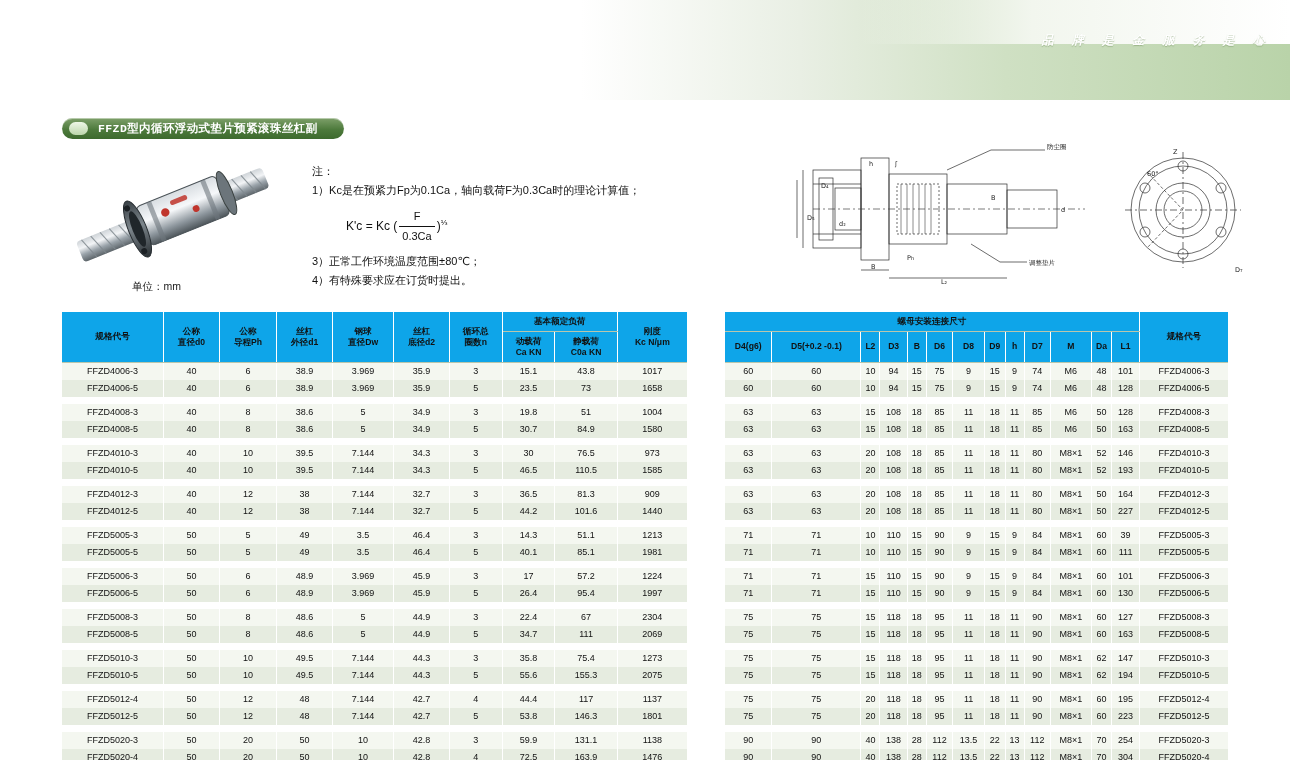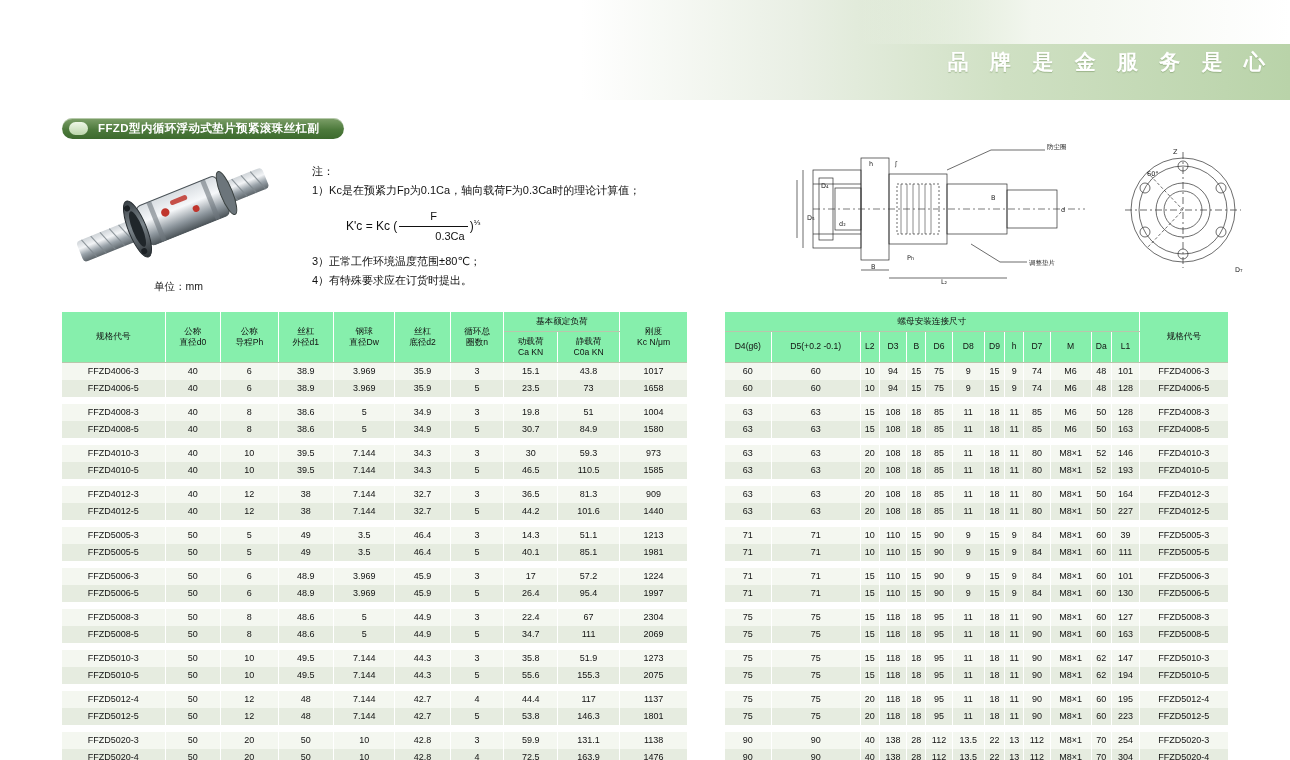--- a/index.html
+++ b/index.html
@@ -12,68 +12,69 @@
     position:relative;
   }
   .page{position:absolute;inset:0;}
 
   
   .banner{
     position:absolute;left:0;top:0;width:1290px;height:100px;
     background:linear-gradient(to right,#ffffff 0%,#ffffff 45%,#e9efe4 62%,#cfe0c3 78%,#b9d3a9 100%);
   }
   .banner-inner{
-    position:absolute;right:18px;top:48px;
-    font-size:21px;letter-spacing:7px;color:#ffffff;
+    position:absolute;right:18px;top:32px;
+    font-size:12px;letter-spacing:7px;color:#ffffff;
     font-family:"DejaVu Serif","Liberation Serif",serif;
     text-shadow:0 1px 1px rgba(120,150,100,.55);
     font-weight:bold;
+    font-style:italic;
   }
   .banner-block{
     position:absolute;right:0;top:0;width:430px;height:44px;
     background:linear-gradient(to right,rgba(255,255,255,0),#f2f6ee 40%,#ffffff 100%);
   }
 
   
   .title-bar{
     position:absolute;left:62px;top:118px;width:282px;height:21px;
     background:linear-gradient(to bottom,#7ea06a,#4d7a3c 55%,#3d6a2e);
     border-radius:11px;
     box-shadow:inset 0 1px 0 rgba(255,255,255,.45);
   }
   .title-bar .dot{
     position:absolute;left:7px;top:4px;width:19px;height:13px;border-radius:7px;
     background:linear-gradient(to bottom,#eef7e7,#bcd6ab);
   }
   .title-bar .txt{
     position:absolute;left:36px;top:3px;
     font-size:11.5px;color:#ffffff;font-weight:bold;letter-spacing:.4px;
-    font-family:Liberation Sans, sans-serif;
+    font-family:Liberation Mono, monospace;
   }
 
   
   .photo{
     position:absolute;left:62px;top:152px;width:230px;height:120px;
   }
   .unit{
-    position:absolute;left:154px;top:280px;font-size:10.5px;color:#1a1a1a;
+    position:absolute;left:132px;top:280px;font-size:10.5px;color:#1a1a1a;
   }
 
   
   .notes{
     position:absolute;left:312px;top:162px;width:270px;
     font-size:11px;line-height:1.75;color:#111;
   }
   .notes .ln{white-space:nowrap;}
   .formula{
     margin:6px 0 6px 34px;font-size:12px;white-space:nowrap;
   }
   .frac{display:inline-block;vertical-align:middle;text-align:center;margin:0 2px;}
   .frac .num{display:block;border-bottom:1px solid #111;padding:0 3px;font-size:11px;}
-  .frac .den{display:block;padding:0 3px;font-size:11px;margin-left:33px;}
+  .frac .den{display:block;padding:0 3px;font-size:11px;}
   sup{font-size:8px;}
 
   
   .drawing{position:absolute;left:795px;top:140px;width:470px;height:150px;}
 
   
   .tbl{
     position:absolute;
     border-collapse:collapse;
     font-size:9px;
@@ -82,22 +83,22 @@
   }
   .tbl td,.tbl th{
     border:0;
     padding:0;
     text-align:center;
     vertical-align:middle;
     height:17px;
     white-space:nowrap;
   }
   .tbl thead th{
-    background:#86efac;
-    font-weight:normal;
+    background:#0ea5e9;
+    font-weight:bold;
     font-size:8.6px;
     line-height:1.25;
     border-right:1px solid #ffffff;
     border-bottom:1px solid #b9c6ac;
   }
   .tbl thead th.last{border-right:0;}
   .tbl tbody td{
     border-right:1px solid #ffffff;
   }
   .tbl tbody td.last{border-right:0;}
@@ -339,21 +340,21 @@
         </tr>
         <tr class="r-a">
           <td>FFZD4010-3</td>
           <td>40</td>
           <td>10</td>
           <td>39.5</td>
           <td>7.144</td>
           <td>34.3</td>
           <td>3</td>
           <td>30</td>
-          <td>59.3</td>
+          <td>76.5</td>
           <td class="last">973</td>
         </tr>
         <tr class="r-b">
           <td>FFZD4010-5</td>
           <td>40</td>
           <td>10</td>
           <td>39.5</td>
           <td>7.144</td>
           <td>34.3</td>
           <td>5</td>
@@ -474,21 +475,21 @@
         </tr>
         <tr class="r-a">
           <td>FFZD5010-3</td>
           <td>50</td>
           <td>10</td>
           <td>49.5</td>
           <td>7.144</td>
           <td>44.3</td>
           <td>3</td>
           <td>35.8</td>
-          <td>51.9</td>
+          <td>75.4</td>
           <td class="last">1273</td>
         </tr>
         <tr class="r-b">
           <td>FFZD5010-5</td>
           <td>50</td>
           <td>10</td>
           <td>49.5</td>
           <td>7.144</td>
           <td>44.3</td>
           <td>5</td>

